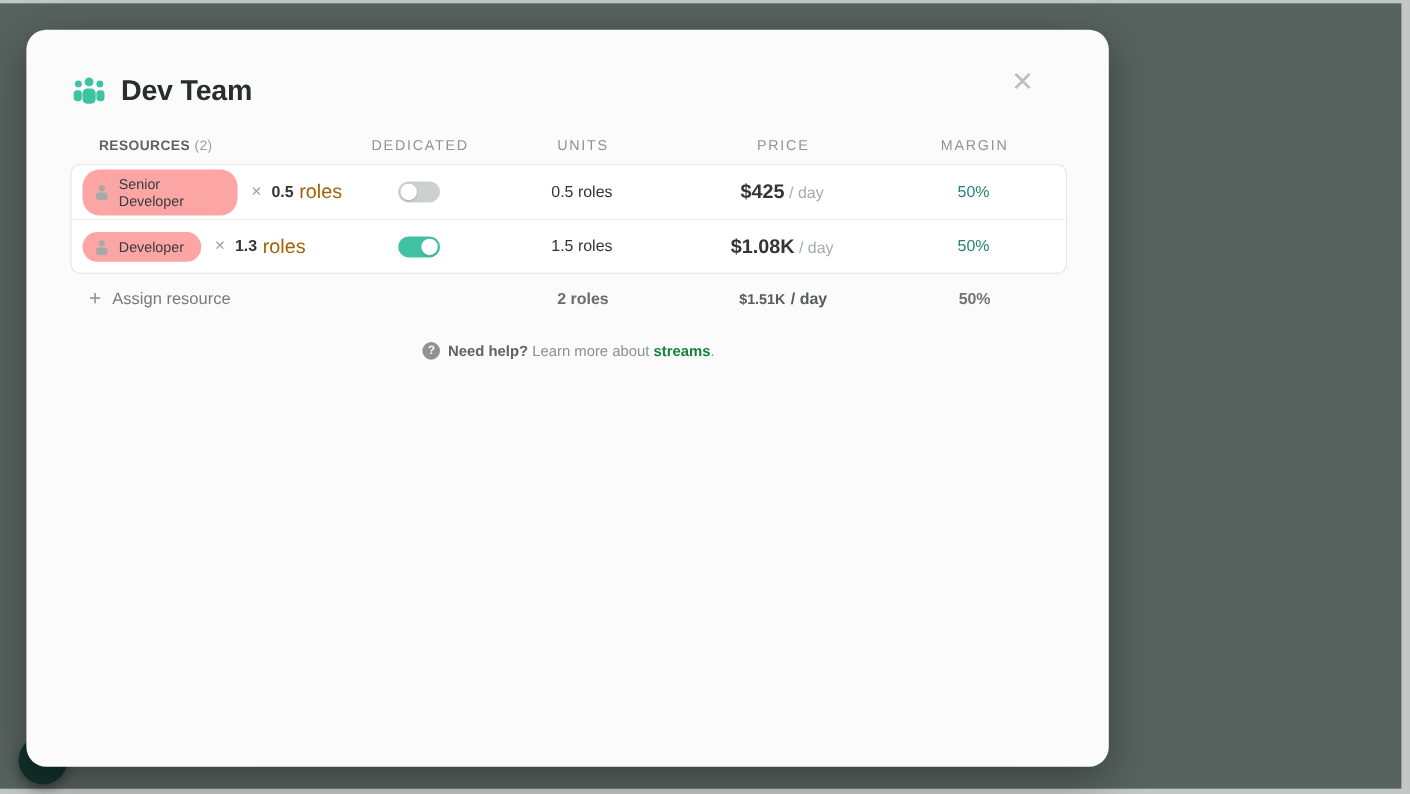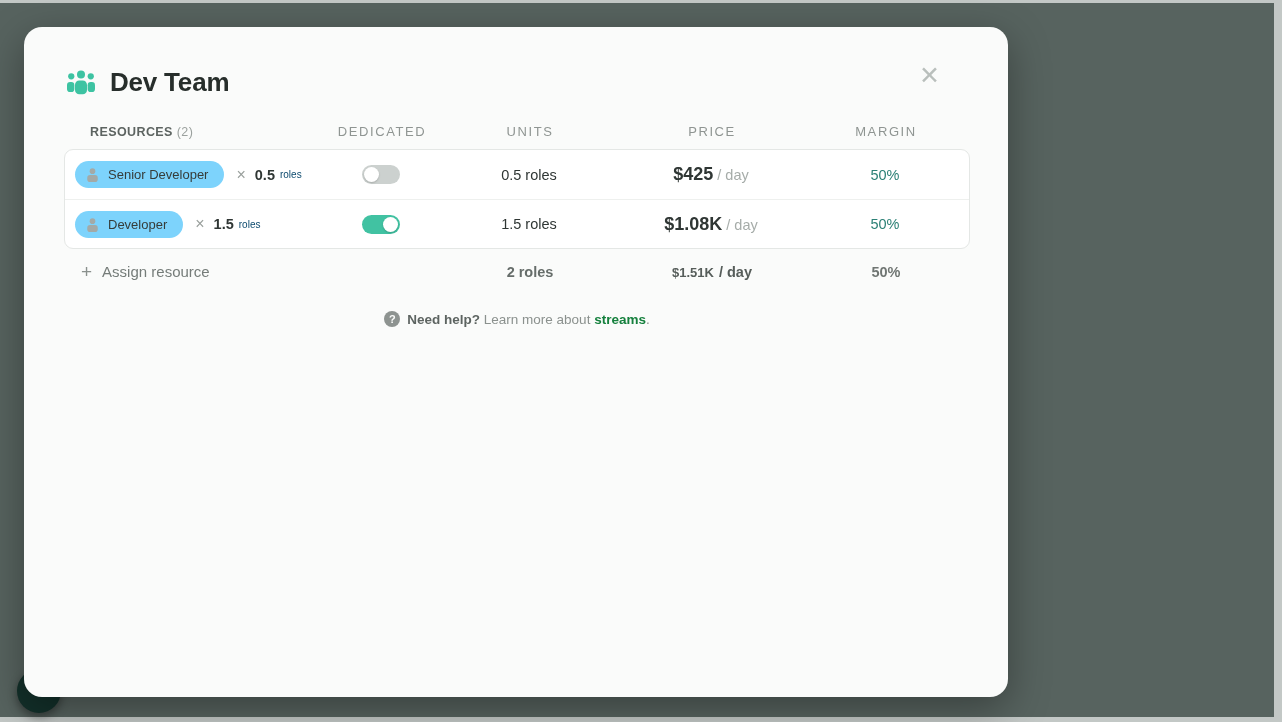--- a/index.html
+++ b/index.html
@@ -62,30 +62,30 @@
   
   .rows-card {
     border:1px solid #e4e7e5; border-radius:9px; background:#ffffff;
     overflow:hidden;
   }
   .res-row { height:49px; padding:0 14px 0 10px; }
   .res-row + .res-row { border-top:1px solid #eef0ee; }
   .row-left { display:flex; align-items:center; }
   .chip {
     display:inline-flex; align-items:center; gap:8px;
-    background:#7dd3fc; border-radius:16px;
+    background:#fca5a5; border-radius:16px;
     padding:6px 16px 6px 10px; cursor:pointer;
   }
   .chip-label { font-size:13px; color:#363c39; }
   .person-icon { width:15px; height:15px; display:block; }
   .times-icon {
     color:#9aa09d; font-size:16px; margin:0 9px 0 12px; cursor:default;
   }
   .mult-value { font-size:14.5px; font-weight:700; color:#2f3634; }
-  .mult-unit { font-size:10px; color:#0c4a6e; margin-left:5px; }
+  .mult-unit { font-size:18px; color:#a16207; margin-left:5px; }
   .cell-center { text-align:center; }
   .units-text { font-size:14.5px; color:#2f3634; }
   .price-text { font-size:18px; color:#2f3634; font-weight:700; }
   .price-suffix { font-size:14.5px; color:#a6aca9; font-weight:400; margin-left:4px; }
   .margin-text { font-size:14.5px; color:#2c8176; }
   
   .toggle {
     width:38px; height:19px; border-radius:10px; background:#ccd1cf;
     position:relative; display:inline-block; cursor:pointer; vertical-align:middle;
   }
@@ -190,21 +190,21 @@
             <svg viewBox="0 0 16 16" width="15" height="15">
               <g fill="#a3aaa7">
                 <circle cx="8" cy="4.4" r="3"></circle>
                 <rect x="2.4" y="8.6" width="11.2" height="7.4" rx="3"></rect>
               </g>
             </svg>
           </span>
           <span class="chip-label">Developer</span>
         </span>
         <span class="times-icon">×</span>
-        <span class="mult-value">1.5</span>
+        <span class="mult-value">1.3</span>
         <span class="mult-unit">roles</span>
       </div>
       <div class="cell-center">
         <span class="toggle on"><span class="knob"></span></span>
       </div>
       <div class="cell-center units-text">1.5 roles</div>
       <div class="cell-center">
         <span class="price-text">$1.08K</span><span class="price-suffix">/ day</span>
       </div>
       <div class="cell-center margin-text">50%</div>

